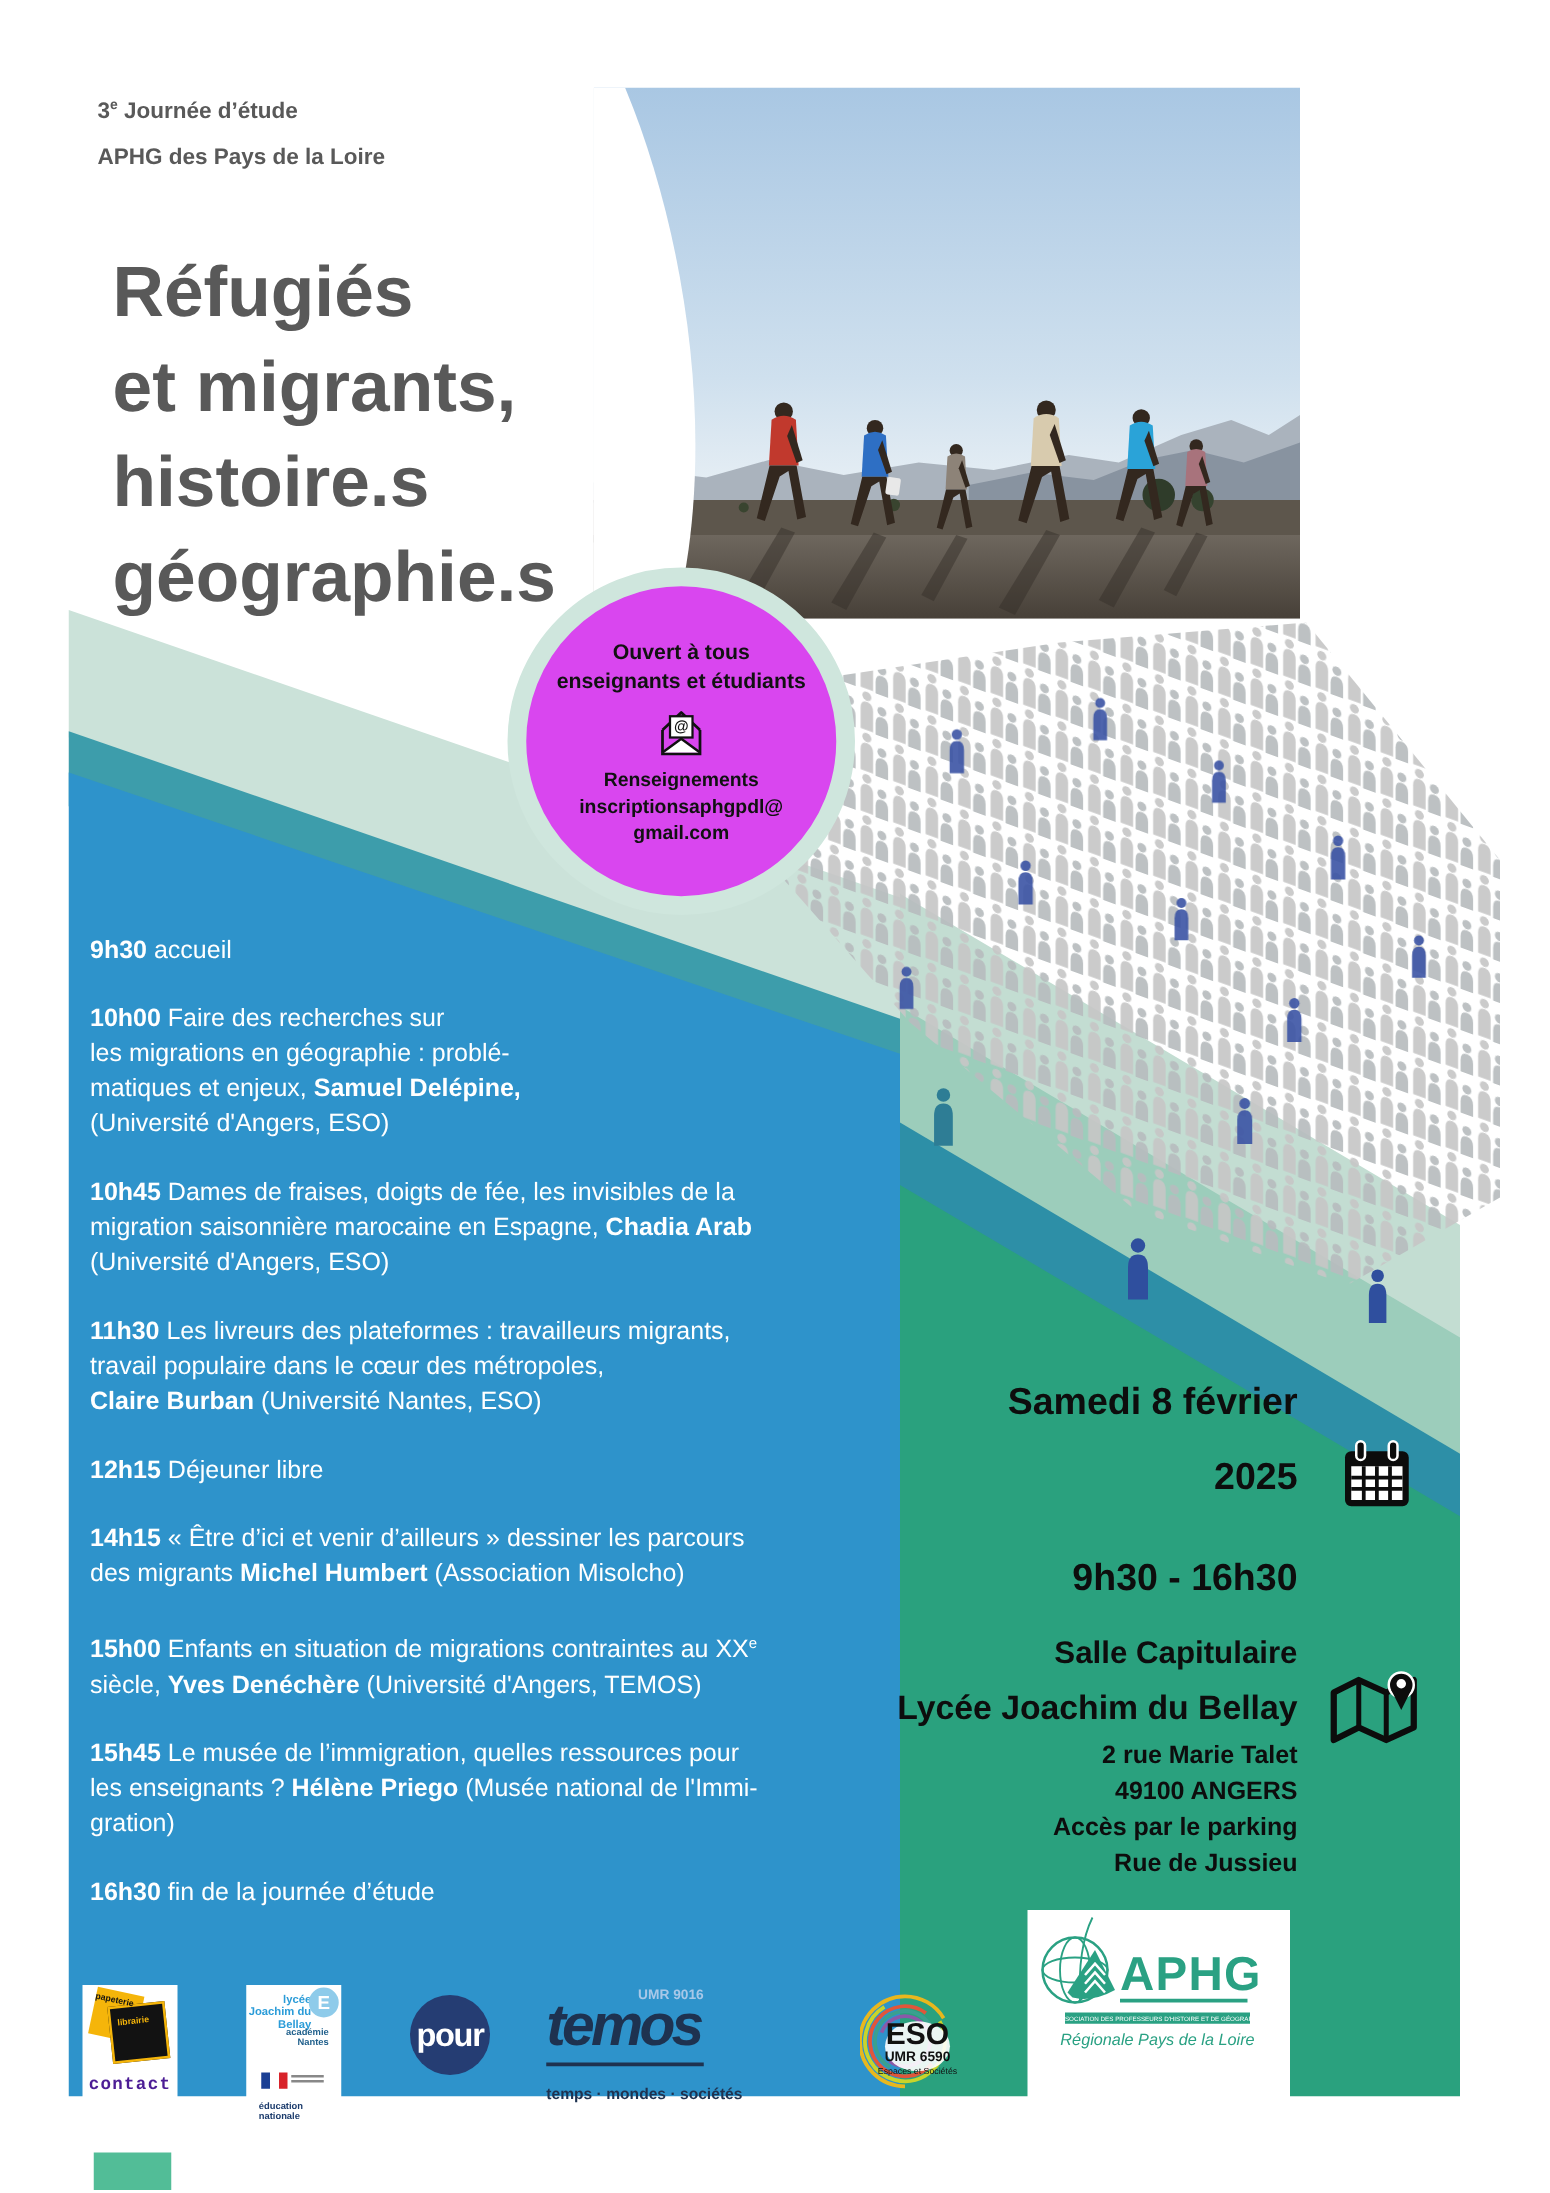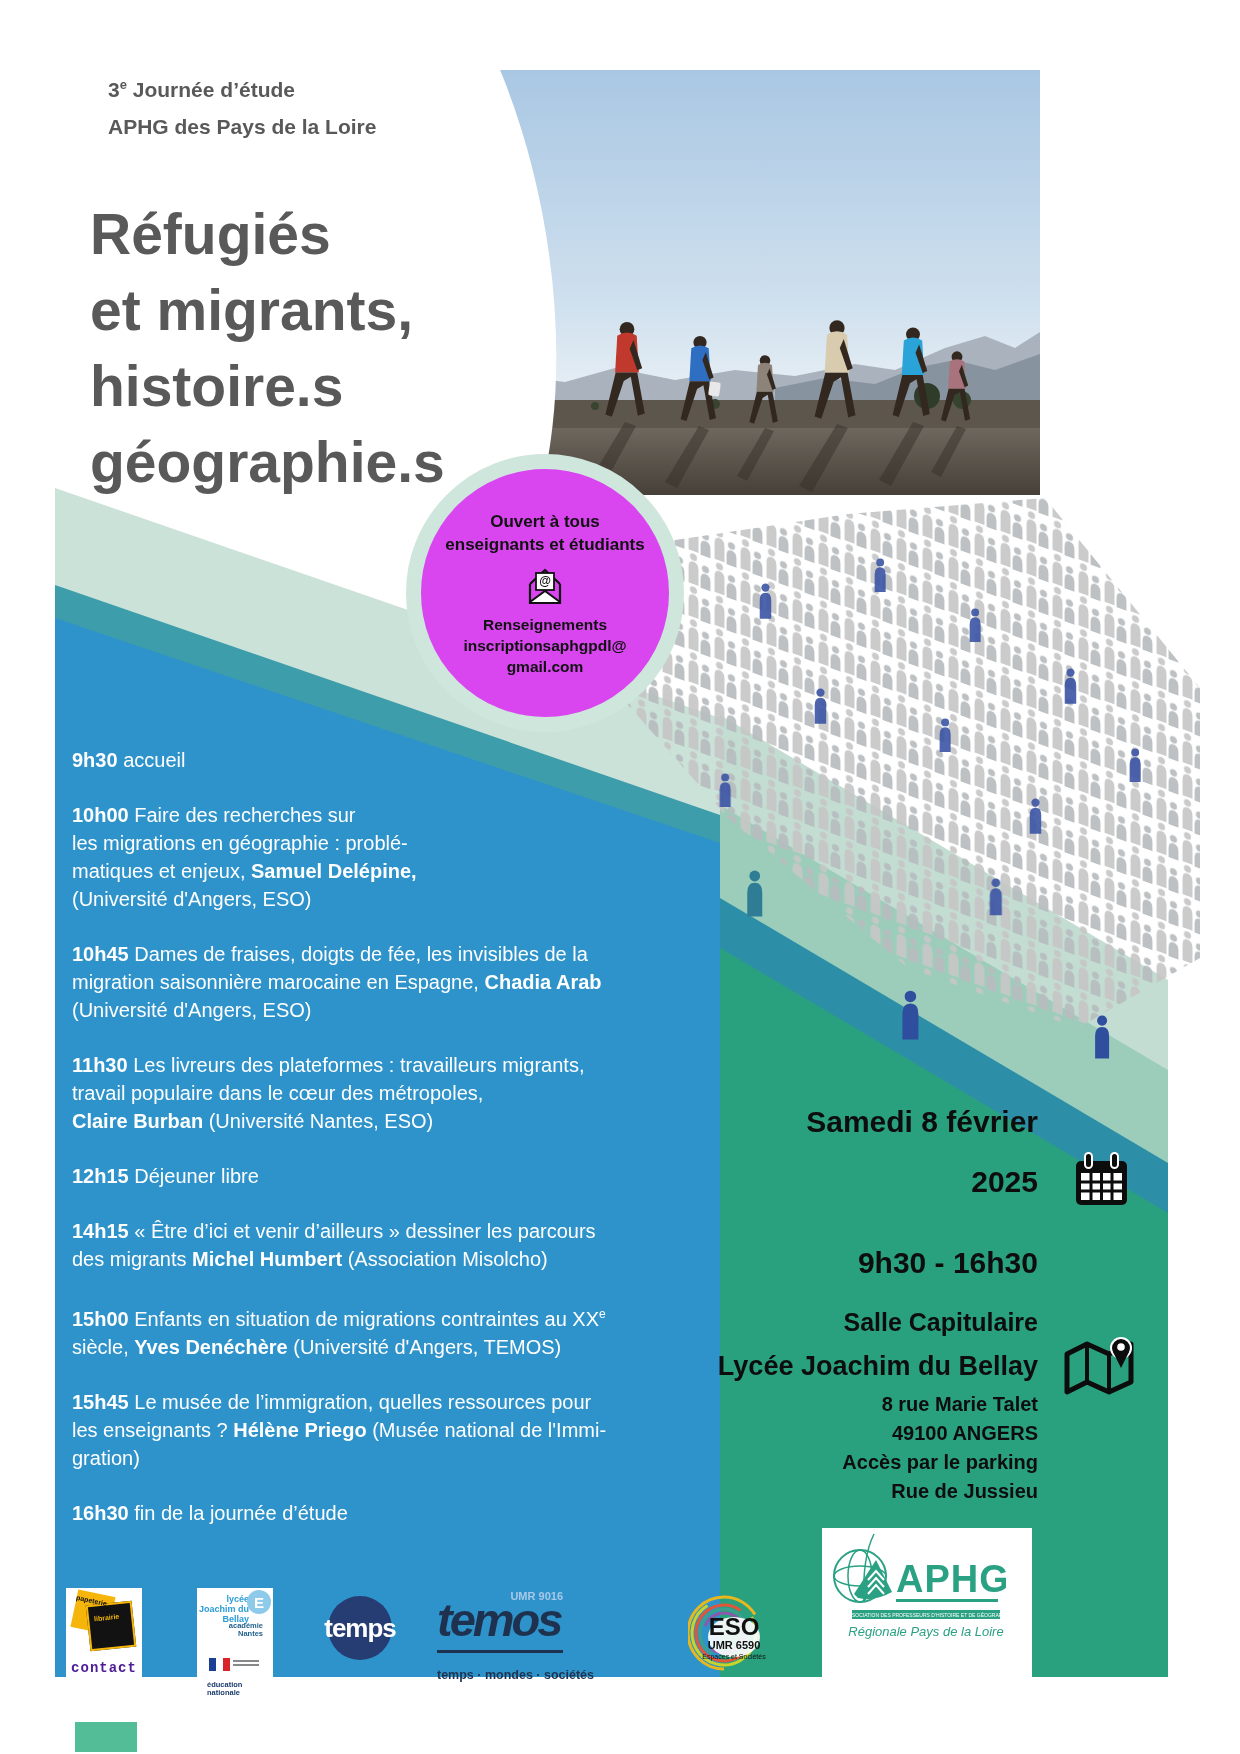--- a/index.html
+++ b/index.html
@@ -1,21 +1,21 @@
 <!DOCTYPE html>
 <html><head>
 <meta charset="utf-8">
 <style>
   html,body{margin:0;padding:0;background:#fff;}
   #poster{position:relative;width:1240px;height:1754px;background:#fff;overflow:hidden;
           font-family:"Liberation Sans",sans-serif;color:#111;}
   .abs{position:absolute;}
 
   
-  .kicker{left:78px;top:66px;font-size:21px;line-height:37px;font-weight:bold;color:#595959;margin-left:30px;}
+  .kicker{left:78px;top:66px;font-size:18px;line-height:37px;font-weight:bold;color:#595959;}
   .kicker sup{font-size:0.62em;}
   .main-title{left:90px;top:196px;font-size:57px;line-height:76px;font-weight:bold;color:#595959;}
 
   
   .circle{left:406px;top:454px;width:248px;height:248px;border:15px solid #cfe6dd;border-radius:50%;
           background:#d946ef;display:flex;flex-direction:column;align-items:center;justify-content:center;
           text-align:center;z-index:6;}
   .circle .l1{font-size:17px;font-weight:bold;line-height:23px;}
   .circle .mail{font-size:15.5px;font-weight:bold;line-height:21px;}
   .env{margin:10px 0 8px 0;}
@@ -206,21 +206,21 @@
 les enseignants ? </span><span class="b">Hélène Priego</span><span> (Musée national de l'Immi-
 gration)</span></div><div class="sched-item"><span class="b">16h30</span><span> fin de la journée d’étude</span></div></div>
 
   <div class="abs event-panel">
     <div class="ev-date">Samedi 8 février</div>
     <div class="ev-year">2025</div>
     <div class="ev-hours">9h30 - 16h30</div>
     <div class="ev-room">Salle Capitulaire</div>
     <div class="ev-venue">Lycée Joachim du Bellay</div>
     <div class="ev-addr">
-      <div>8 rue Marie Talet</div>
+      <div>2 rue Marie Talet</div>
       <div>49100 ANGERS</div>
       <div>Accès par le parking</div>
       <div>Rue de Jussieu</div>
     </div>
   </div>
 
   <svg class="abs" style="left:1073px;top:1151px;z-index:5" width="57" height="57" viewBox="0 0 57 57">
     <rect x="3" y="10" width="51" height="44" rx="5" fill="#0c0c0c"></rect>
     <rect x="8" y="22" width="41" height="27" fill="#fff"></rect>
     <g stroke="#0c0c0c" stroke-width="3">
@@ -263,21 +263,21 @@
     </div>
     <div class="ly-t3">
       <div>éducation</div>
       <div>nationale</div>
     </div>
     <div class="ly-flag"></div>
     <div class="ly-flag2"></div>
   </div>
 
   <div class="abs logo-cnrs">
-    <span>temps</span>
+    <span>pour</span>
   </div>
 
   <div class="abs logo-temos">
     <div class="tm-umr">UMR 9016</div>
     <div class="tm-name">temos</div>
     <div class="tm-line"></div>
     <div class="tm-tag">temps · mondes · sociétés</div>
   </div>
 
   <svg class="abs logo-eso" width="94" height="100" viewBox="0 0 94 100">

